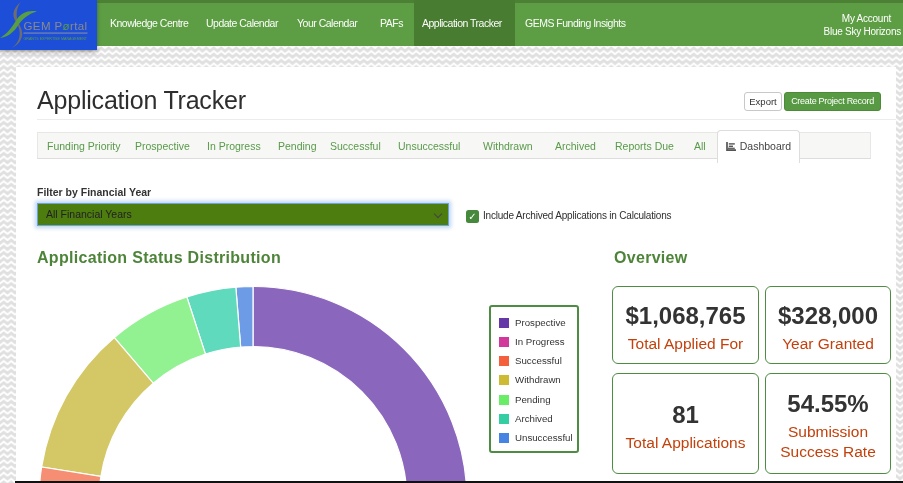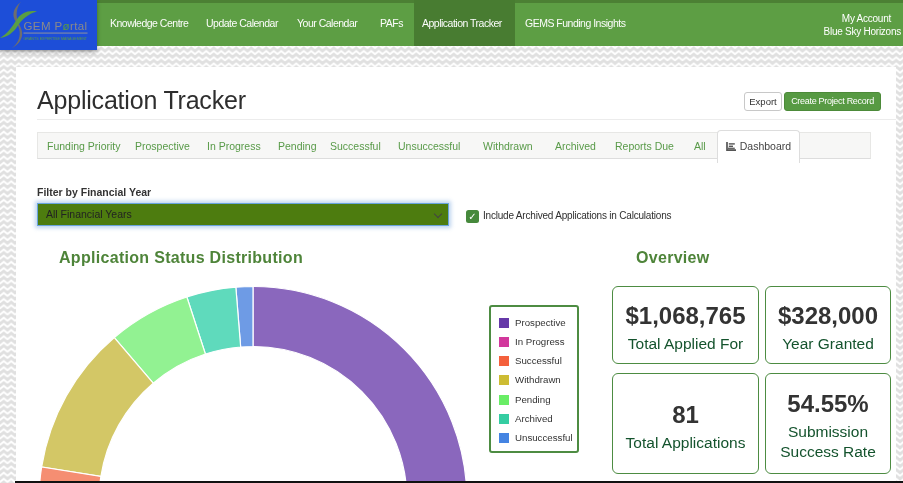--- a/index.html
+++ b/index.html
@@ -33,32 +33,32 @@
 #tabactive { position:absolute; left:701px; top:63px; width:83px; height:33px; background:#fff; border:1px solid #ddd; border-bottom:none; border-radius:4px 4px 0 0; z-index:2; color:#444; font-size:10.5px; line-height:31px; text-align:center; }
 
 
 #flabel { position:absolute; left:21px; top:119px; font-size:10.5px; font-weight:bold; color:#333; }
 #fselect { position:absolute; left:21px; top:136px; width:412px; height:23px; border:1px solid #69a4dd; border-radius:0; background:#4d7c0f; font-size:10.5px; color:#222; line-height:21px; padding-left:8px; box-shadow:0 0 4px 2px rgba(110,160,220,0.45); }
 #fselect:after { content:""; position:absolute; right:7px; top:7px; width:5px; height:5px; border-right:1.6px solid #444; border-bottom:1.6px solid #444; transform:rotate(45deg); }
 #chk { position:absolute; left:450px; top:143px; width:13px; height:13px; background:#46893c; border-radius:2.5px; color:#fff; font-size:10px; line-height:13px; text-align:center; }
 #chklabel { position:absolute; left:467px; top:143px; font-size:10px; letter-spacing:-0.2px; color:#2f2f2f; }
 
 
-.h2 { position:absolute; font-size:16px; font-weight:bold; letter-spacing:0.3px; color:#4e8439;margin-left:22px; }
+.h2 { position:absolute; font-size:16px; font-weight:bold; letter-spacing:0.3px; color:#4e8439; }
 
 
 #legend { position:absolute; left:473px; top:238px; width:90px; height:148px; background:#fff; border:2px solid #4d8c42; border-radius:3px; z-index:3; }
 .lrow { position:absolute; left:8px; width:80px; height:10px; }
 .lsq { position:absolute; left:0; top:0; width:9.5px; height:9.5px; }
 .ltx { position:absolute; left:16px; top:-1px; font-size:9.7px; color:#333; white-space:nowrap; }
 
 
 .statbox { position:absolute; background:#fff; border:1.5px solid #4d8c42; border-radius:6px; display:flex; flex-direction:column; justify-content:center; align-items:center; text-align:center; }
 .statnum { font-size:24px; font-weight:bold; color:#333; }
-.statlab { font-size:15.5px; color:#14532d; margin-top:4px; line-height:20px; }
+.statlab { font-size:15.5px; color:#c2410c; margin-top:4px; line-height:20px; }
 
 #chart { position:absolute; left:21px; top:216px; width:445px; height:200px; }
 #bline { left:15px; top:481px; width:888px; height:2px; background:#111; z-index:9; }
 </style>
 </head>
 <body>
 <div id="stage">
   <svg id="chev">
     <defs>
       <pattern id="zz" width="7.5" height="6.2" patternUnits="userSpaceOnUse">

